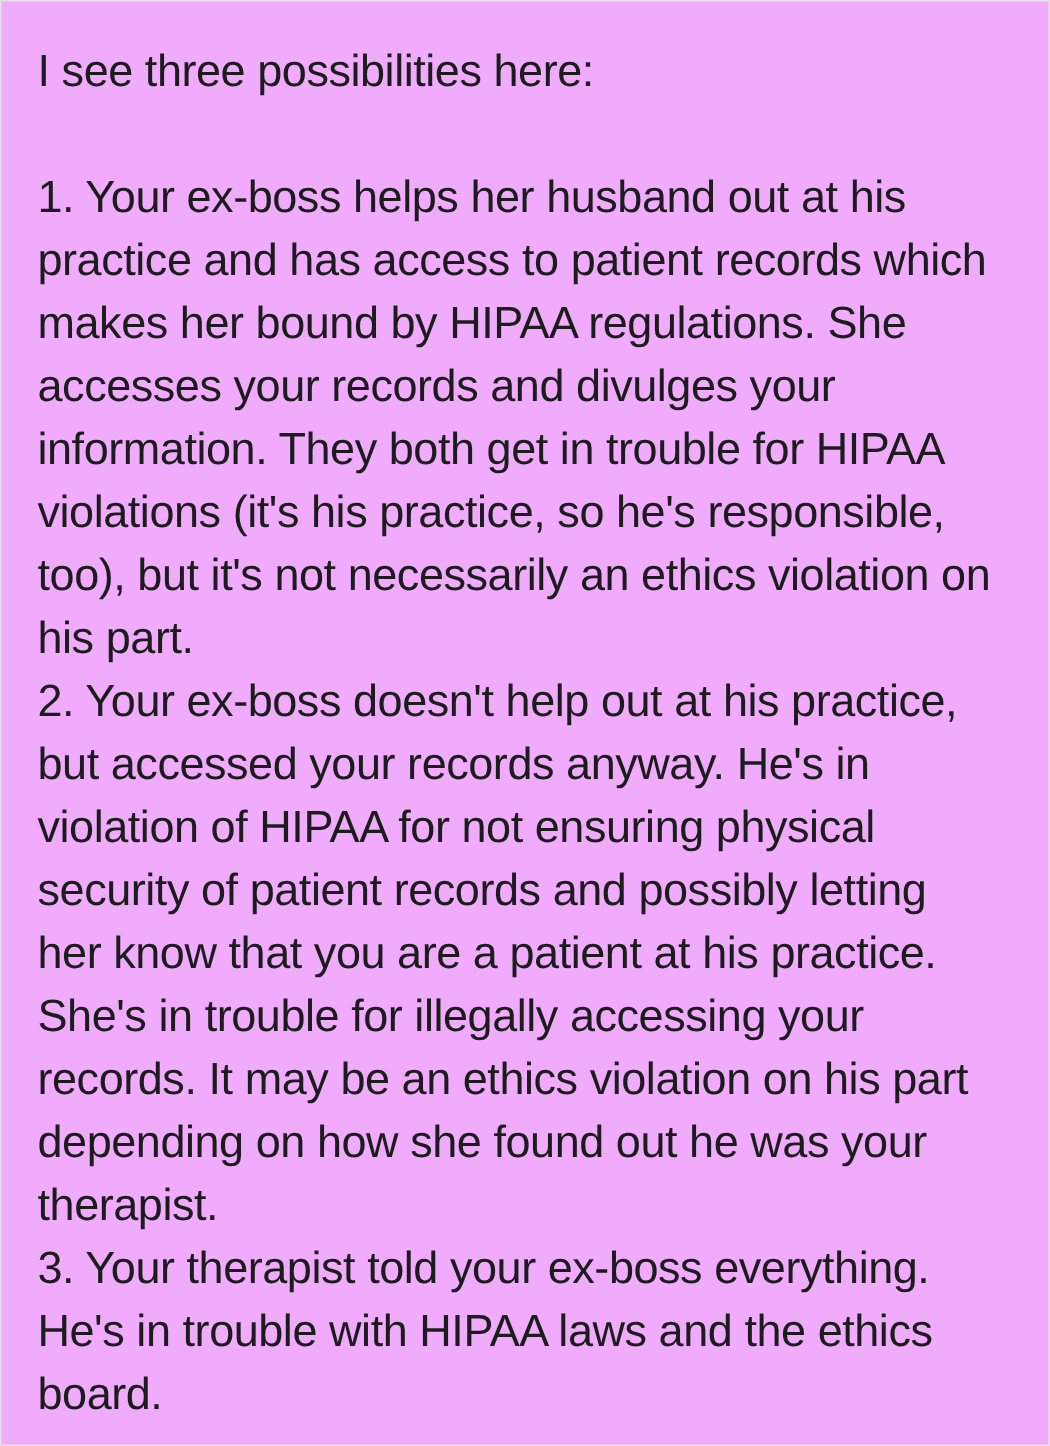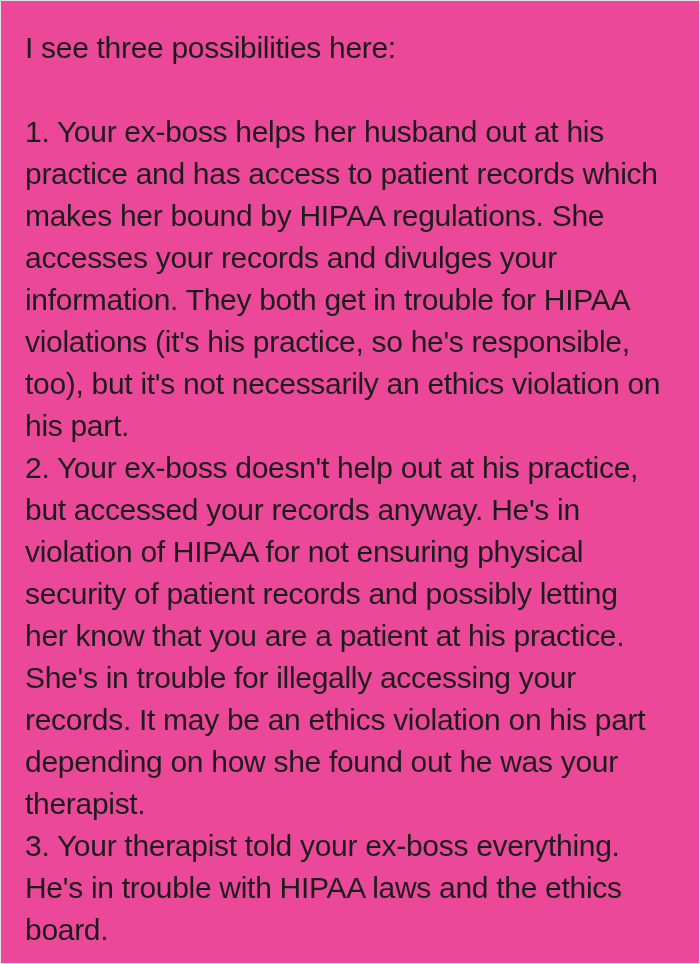--- a/index.html
+++ b/index.html
@@ -4,21 +4,21 @@
 <style>
   html, body {
     margin: 0;
     padding: 0;
     background: #ffffff;
   }
   .comment-card {
     box-sizing: border-box;
     width: 700px;
     height: 964px;
-    background: #ec4899;
+    background: #f0abfc;
     border: 1px solid #e3e3e3;
     overflow: hidden;
   }
   .comment-text {
     margin: 26px 0 0 24px;
     width: 660px;
     font-family: "Liberation Sans", "DejaVu Sans", sans-serif;
     font-size: 30px;
     line-height: 42px;
     font-weight: 400;

